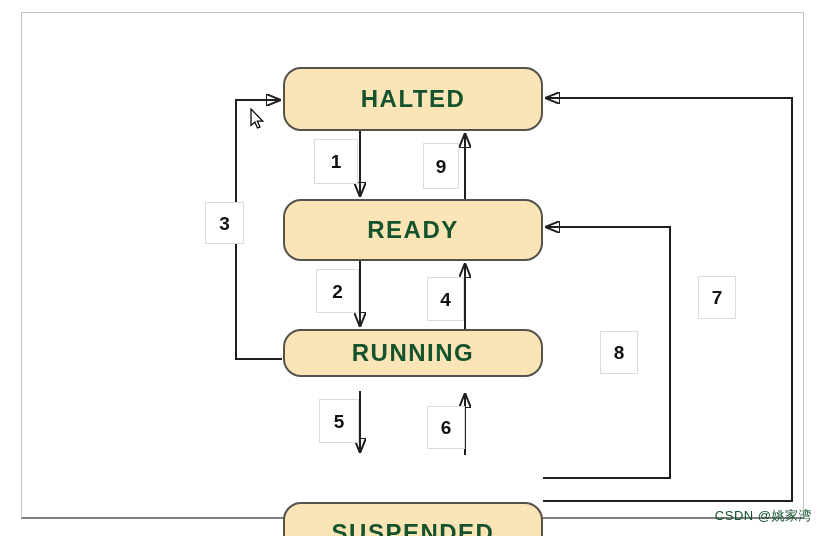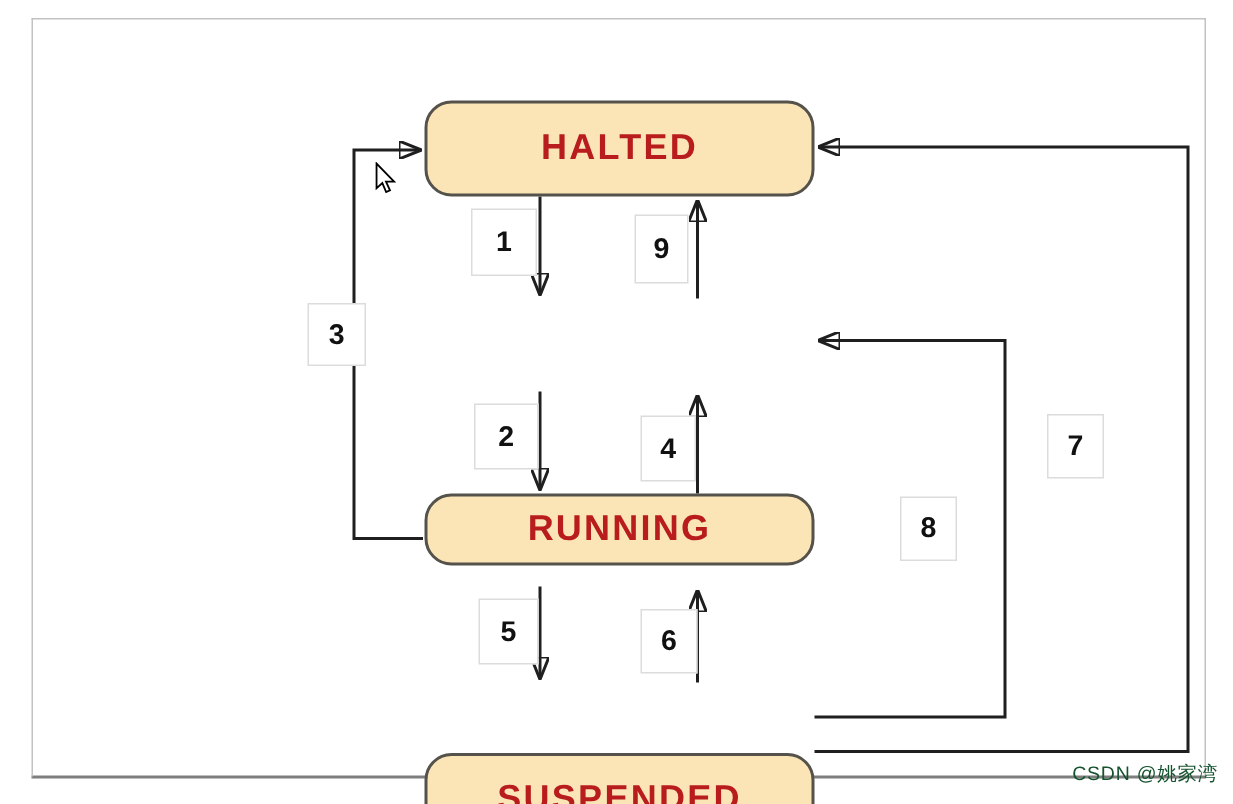--- a/index.html
+++ b/index.html
@@ -38,21 +38,21 @@
     left:283px;
     width:260px;
     box-sizing:border-box;
     background:var(--state-fill);
     border:2px solid var(--state-border);
     border-radius:18px;
     display:flex;align-items:center;justify-content:center;
     font-size:24px;
     font-weight:bold;
     letter-spacing:1.5px;
-    color:#b91c1c;
+    color:#14532d;
   }
   .tlabel{
     position:absolute;
     box-sizing:border-box;
     background:#ffffff;
     border:1px solid #dcdcdc;
     display:flex;align-items:center;justify-content:center;
     font-size:19px;
     font-weight:bold;
     color:#111;
@@ -91,20 +91,21 @@
     <path d="M360 391 V452" marker-end="url(#arrow)"></path>
     <path d="M465 199 V134" marker-end="url(#arrow)"></path>
     <path d="M465 329 V264" marker-end="url(#arrow)"></path>
     <path d="M465 455 V394" marker-end="url(#arrow)"></path>
     <path d="M282 359 H236 V100 H280" marker-end="url(#arrow)"></path>
     <path d="M543 478 H670 V227 H546" marker-end="url(#arrow)"></path>
     <path d="M543 501 H792 V98 H546" marker-end="url(#arrow)"></path>
   </svg>
 
   <div class="state" style="top:67px;height:64px;">HALTED</div>
+  <div class="state" style="top:199px;height:62px;">READY</div>
   <div class="state" style="top:329px;height:48px;">RUNNING</div>
   <div class="state" style="top:455px;height:62px;margin-top:47px;">SUSPENDED</div>
 
   <div class="tlabel" style="left:314px;top:139px;width:44px;height:45px;">1</div>
   <div class="tlabel" style="left:316px;top:269px;width:43px;height:44px;">2</div>
   <div class="tlabel" style="left:205px;top:202px;width:39px;height:42px;">3</div>
   <div class="tlabel" style="left:427px;top:277px;width:37px;height:44px;">4</div>
   <div class="tlabel" style="left:319px;top:399px;width:40px;height:44px;">5</div>
   <div class="tlabel" style="left:427px;top:406px;width:38px;height:43px;">6</div>
   <div class="tlabel" style="left:698px;top:276px;width:38px;height:43px;">7</div>

